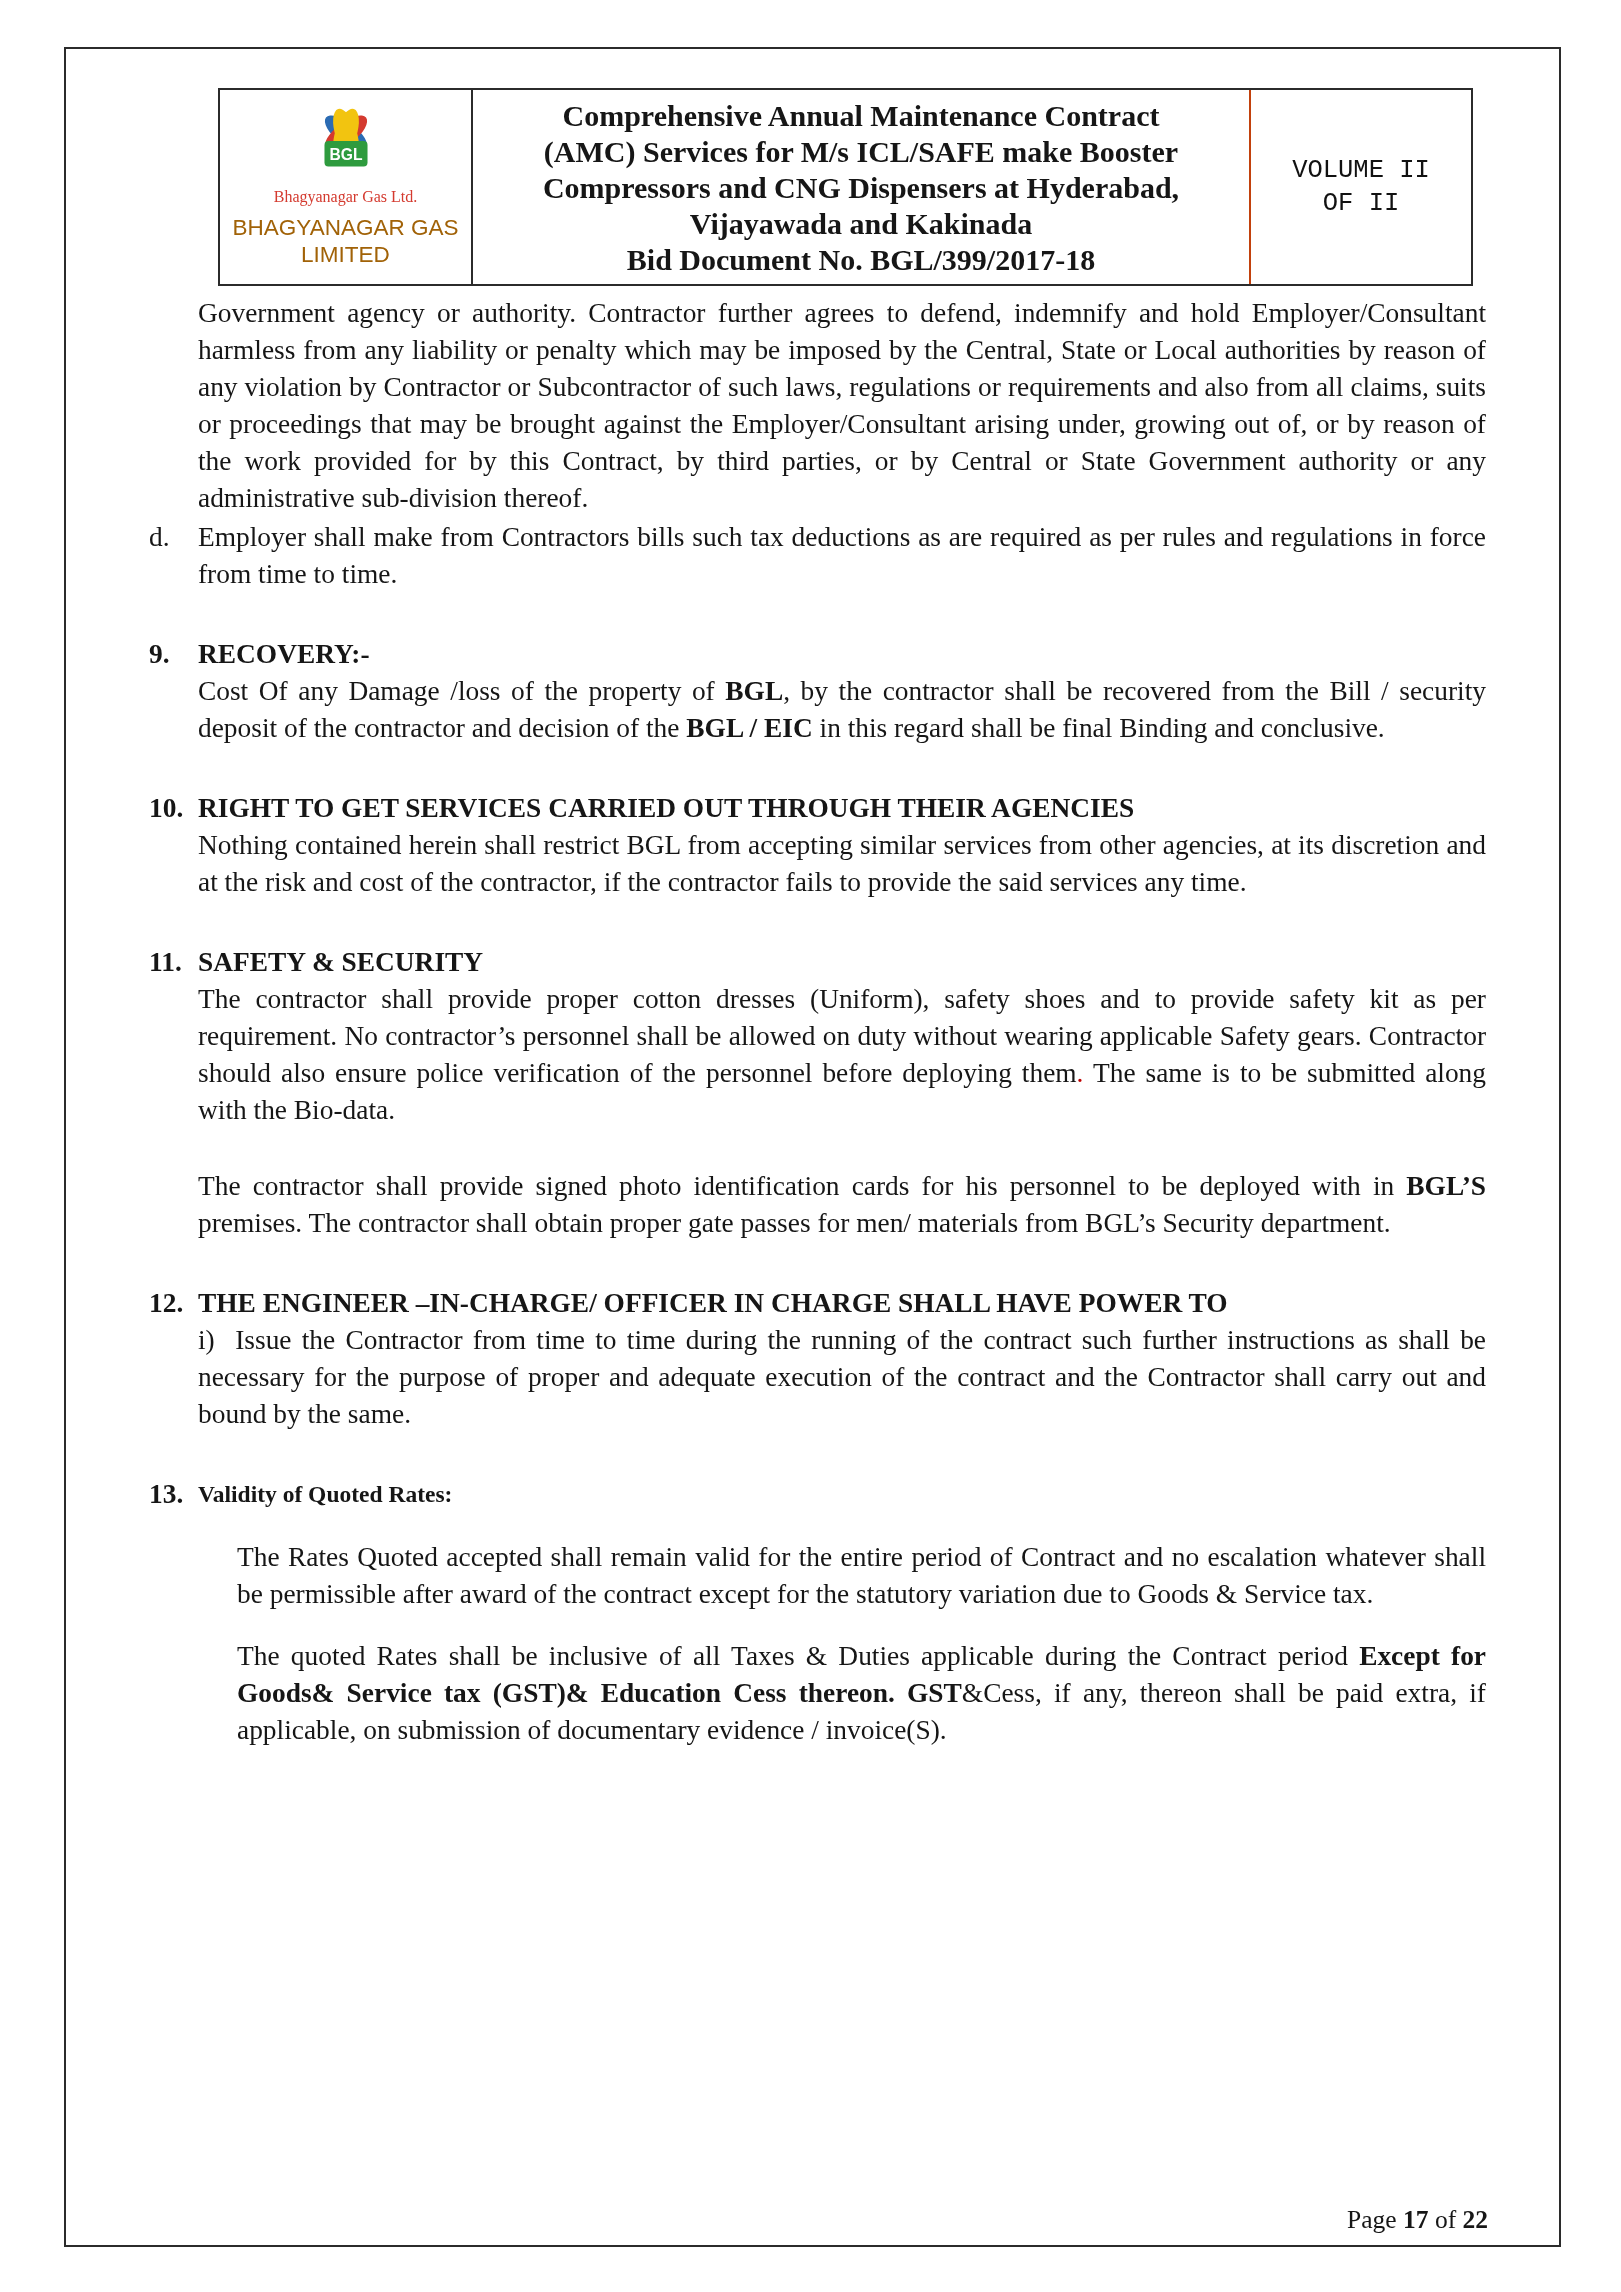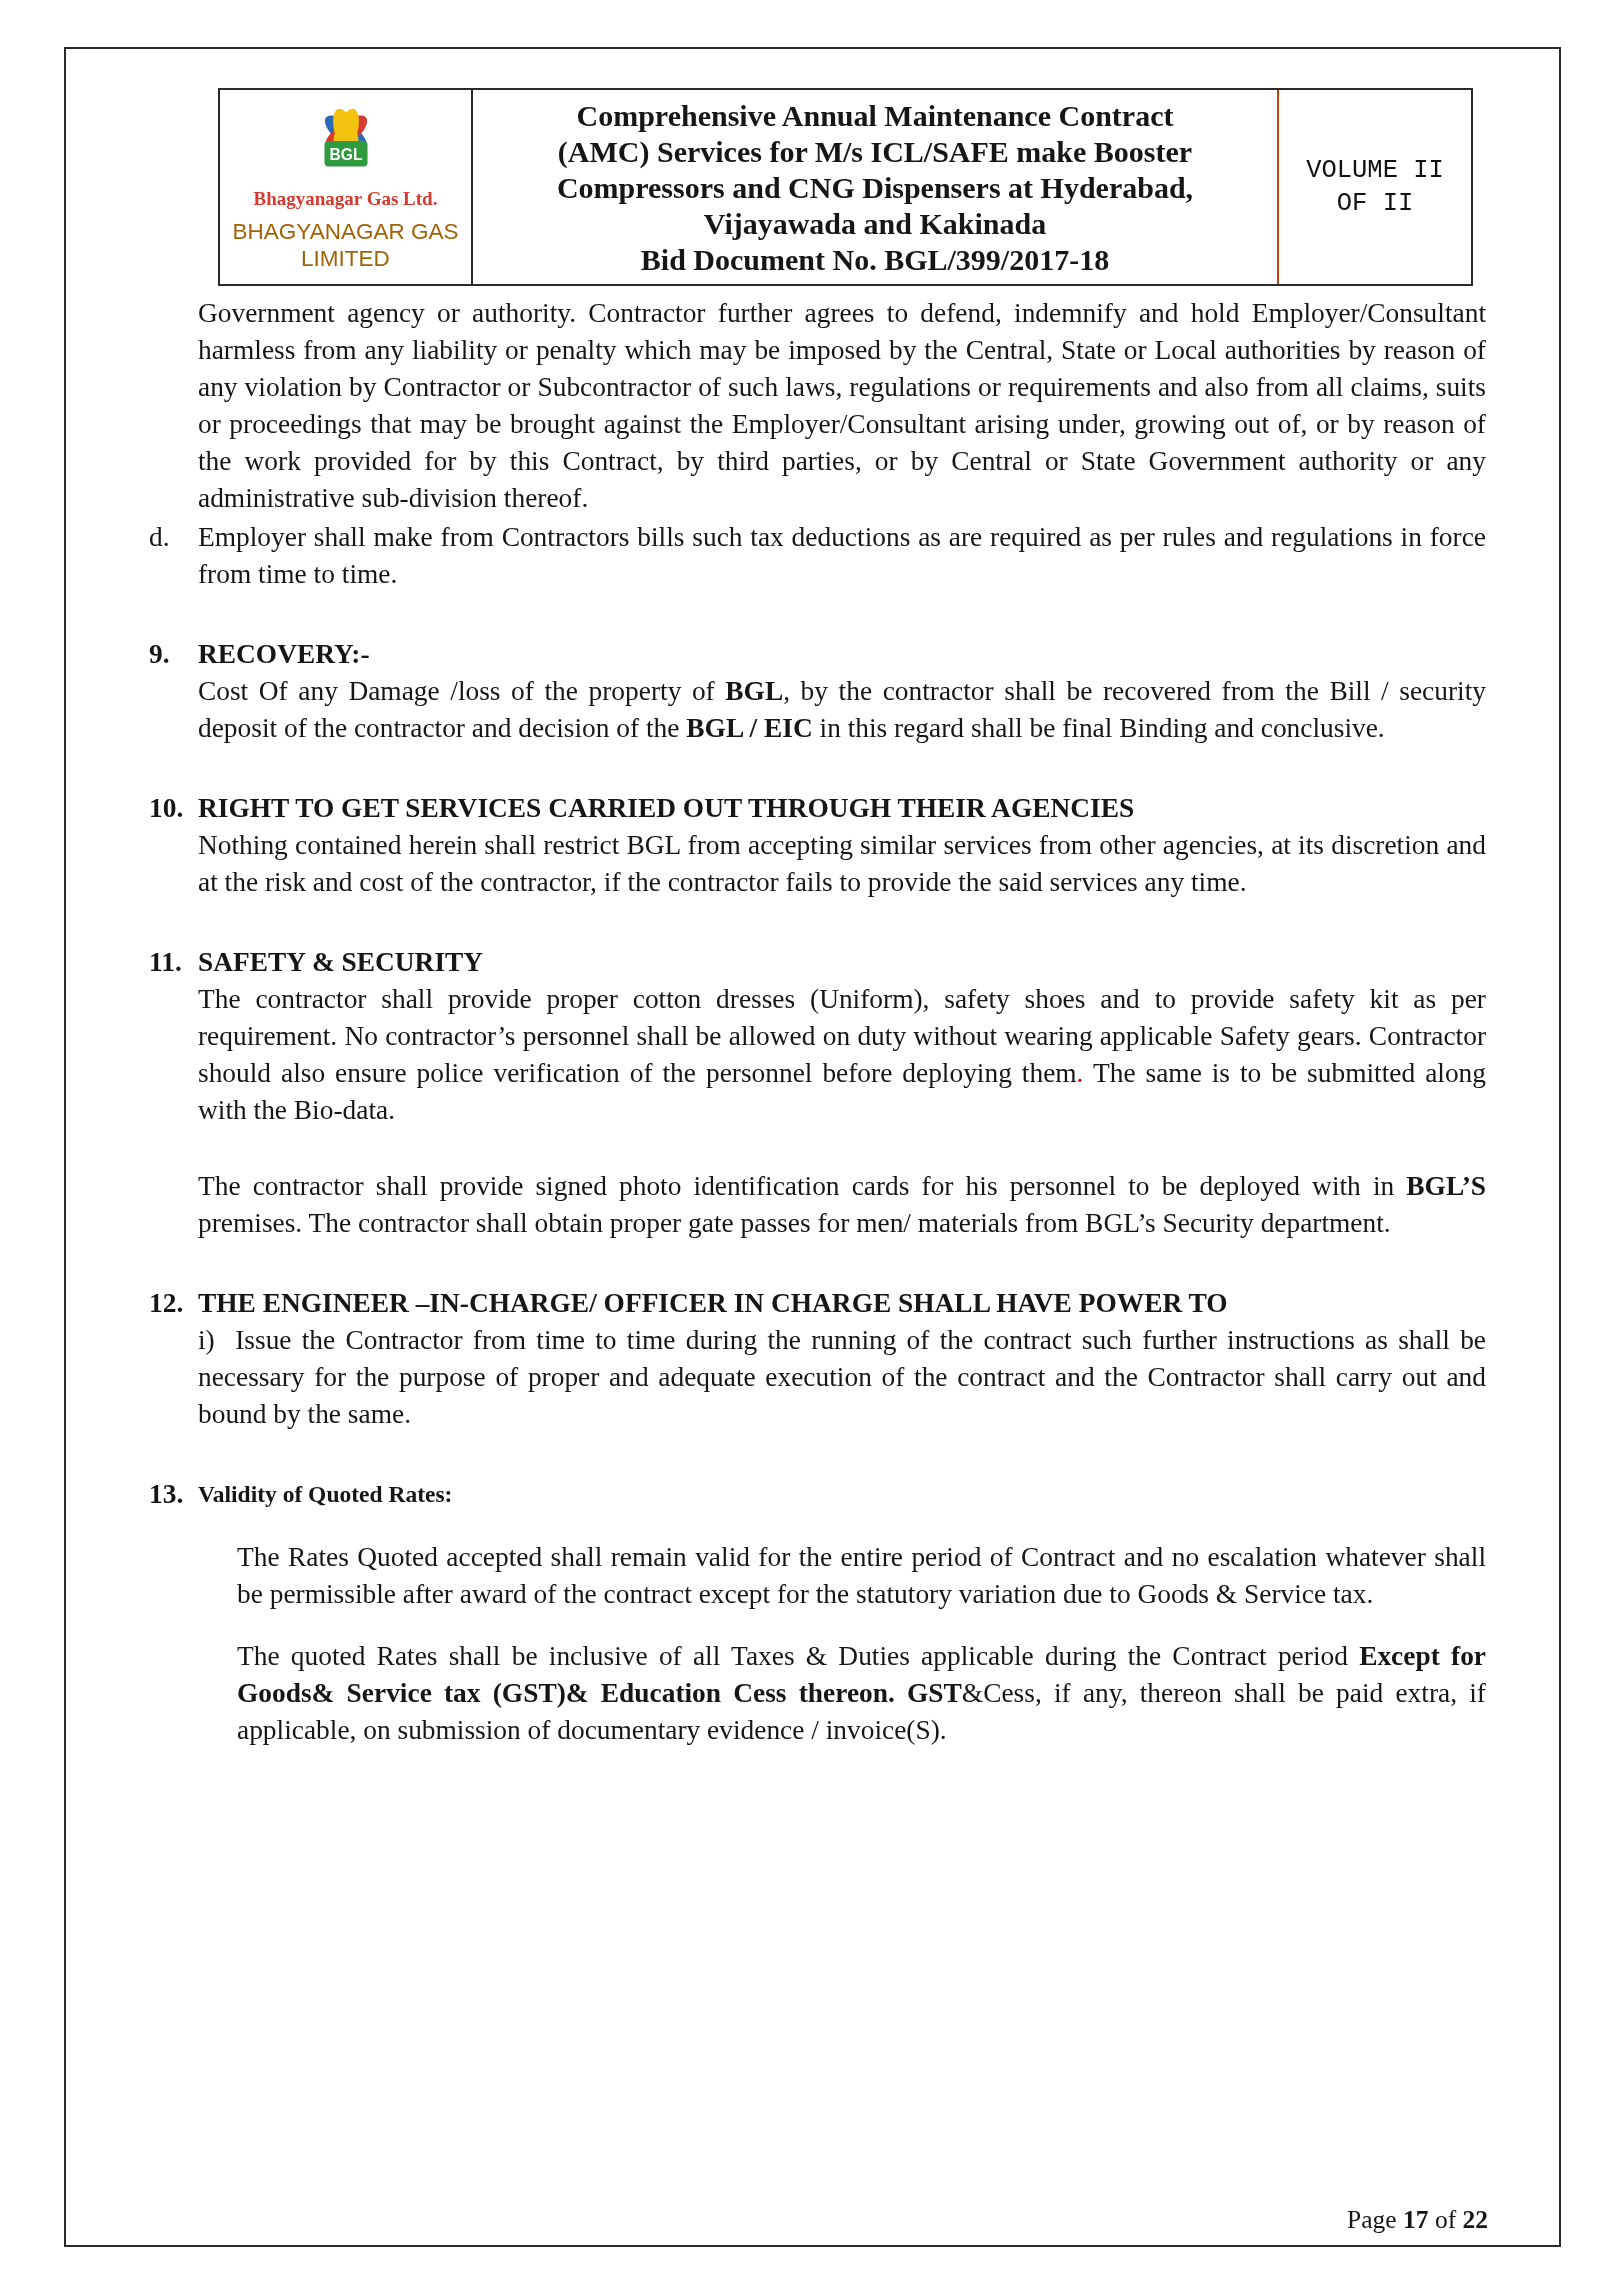--- a/index.html
+++ b/index.html
@@ -18,30 +18,30 @@
     margin:39px 0 0 152px; width:1255px;
     display:flex; border:2px solid #2b2b2b; box-sizing:border-box;
     align-items:stretch; background:#fff;
   }
   .cell { box-sizing:border-box; }
   .logo-cell {
     width:253px; border-right:2px solid #2b2b2b;
     display:flex; flex-direction:column; align-items:center; justify-content:flex-start;
     padding:9.8px 5.9px 7.8px 5.9px; text-align:center;
   }
-  .logo-sub { font-family:"Liberation Serif",serif; font-size:19px; color:var(--logo_red,#cc2222); margin-top:-2px;font-weight:bold; }
+  .logo-sub { font-family:"Liberation Serif",serif; font-size:16px; color:var(--logo_red,#cc2222); margin-top:-2px; }
   .company { font-family:"Liberation Sans","DejaVu Sans",sans-serif; font-size:22.5px; line-height:27.4px; color:#a16207; margin-top:7.8px; }
   .title-cell {
     flex:1; border-right:2px solid #c2410c;
     text-align:center; font-weight:bold; font-size:30px; line-height:36px;
     padding:7.8px 9.8px 5.9px 9.8px;
   }
   .t-line { white-space:nowrap; }
   .volume-cell {
-    width:192px; display:flex; flex-direction:column; align-items:center; justify-content:center;
+    width:220px; display:flex; flex-direction:column; align-items:center; justify-content:center;
     font-family:"Liberation Mono","DejaVu Sans Mono",monospace;
     font-size:25.5px; line-height:33px; color:#111;
   }
   
   .content {
     padding:5.9px 73px 0 83px;
     font-size:27.4px; line-height:37px;
   }
   p { margin:0; text-align:justify; }
   .cont { margin-left:49px; margin-top:3.9px; }

